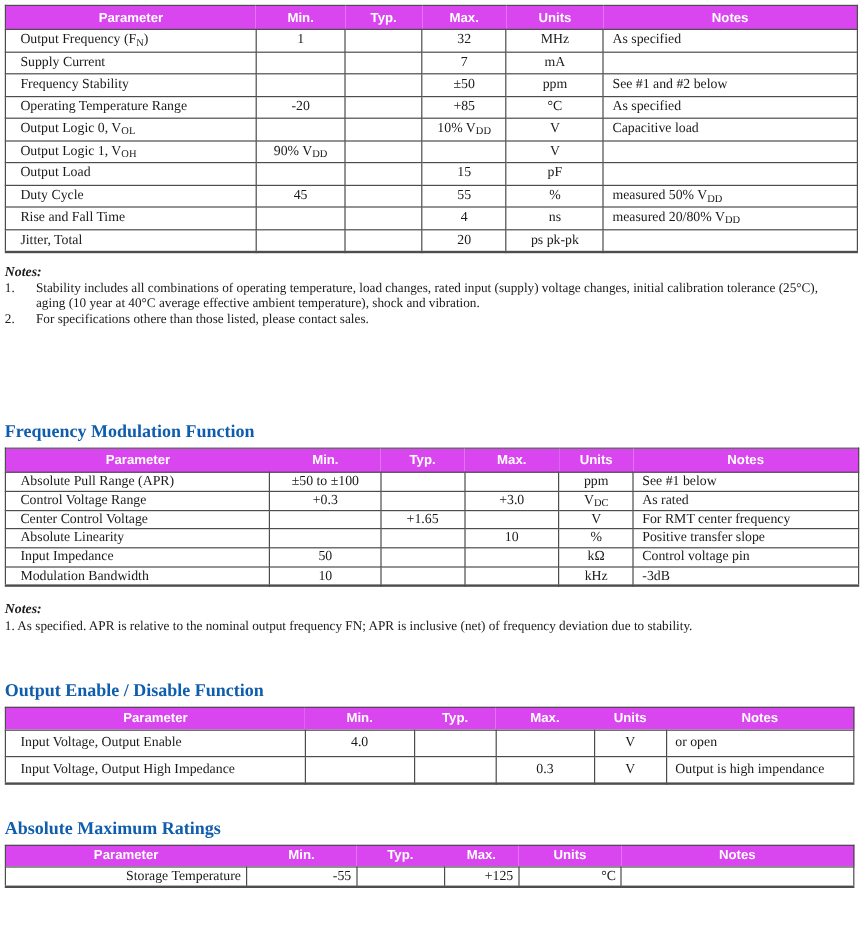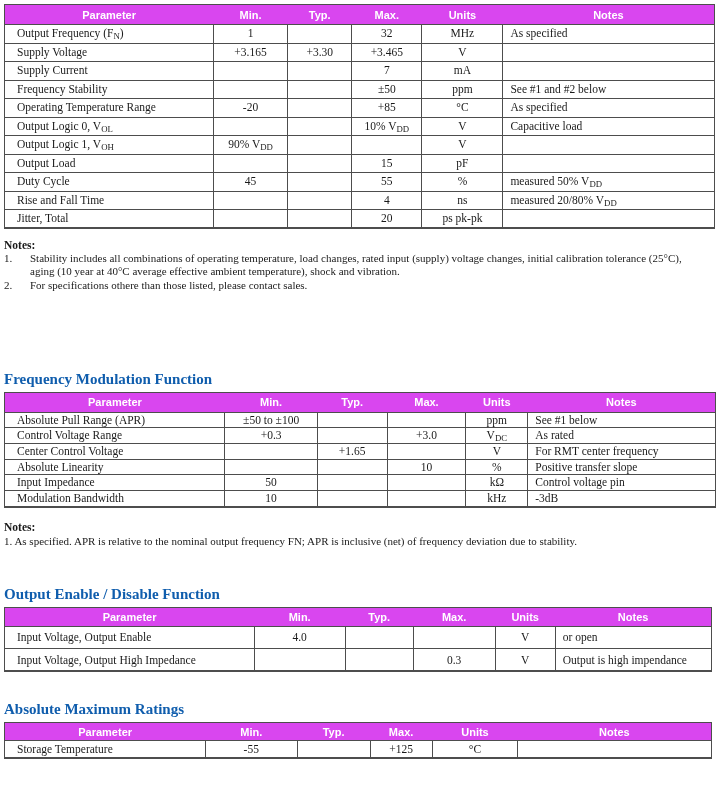--- a/index.html
+++ b/index.html
@@ -39,28 +39,28 @@
     border: 1px solid #4d4d4d;
     font-size: 11.5px;
     line-height: 1.1;
     padding: 1px 4px;
     vertical-align: middle;
     background: #fff;
   }
   .t1 tbody td { height: 18.5px; }
   .t2 tbody td { height: 14px; }
   .t3 tbody td { height: 22.4px; }
-  .t4 tbody td { height: 17px; }
+  .t4 tbody td { height: 17px; text-align: right; }
   td.c-param { text-align: left; padding-left: 12px; }
   td.c-mid   { text-align: center; }
   td.c-notes { text-align: left; padding-left: 7px; }
   sub { font-size: 0.76em; vertical-align: -0.22em; line-height: 0; }
 
   .notes { margin-top: 10px; font-size: 11px; line-height: 13.2px; }
-  .notes-heading { font-weight: bold; font-size: 11.5px; }
+  .notes-heading { font-weight: bold; font-size: 11.5px; font-style: italic; }
   .note-item { display: flex; }
   .note-num { width: 26px; flex: 0 0 26px; }
   .note-text { flex: 1; max-width: 676px; }
 
   .section-heading {
     font-family: "Liberation Serif", "DejaVu Serif", serif;
     font-weight: bold;
     font-size: 15px;
     color: #0f5dad;
   }
@@ -93,28 +93,20 @@
       </tr>
     </thead>
   <tbody>
       <tr>
         <td class="c-param">Output Frequency (F<sub>N</sub>)</td>
         <td class="c-mid">1</td>
         <td class="c-mid"></td>
         <td class="c-mid">32</td>
         <td class="c-mid">MHz</td>
         <td class="c-notes">As specified</td>
-      </tr>
-      <tr>
-        <td class="c-param">Supply Voltage</td>
-        <td class="c-mid">+3.165</td>
-        <td class="c-mid">+3.30</td>
-        <td class="c-mid">+3.465</td>
-        <td class="c-mid">V</td>
-        <td class="c-notes"></td>
       </tr>
       <tr>
         <td class="c-param">Supply Current</td>
         <td class="c-mid"></td>
         <td class="c-mid"></td>
         <td class="c-mid">7</td>
         <td class="c-mid">mA</td>
         <td class="c-notes"></td>
       </tr>
       <tr>

